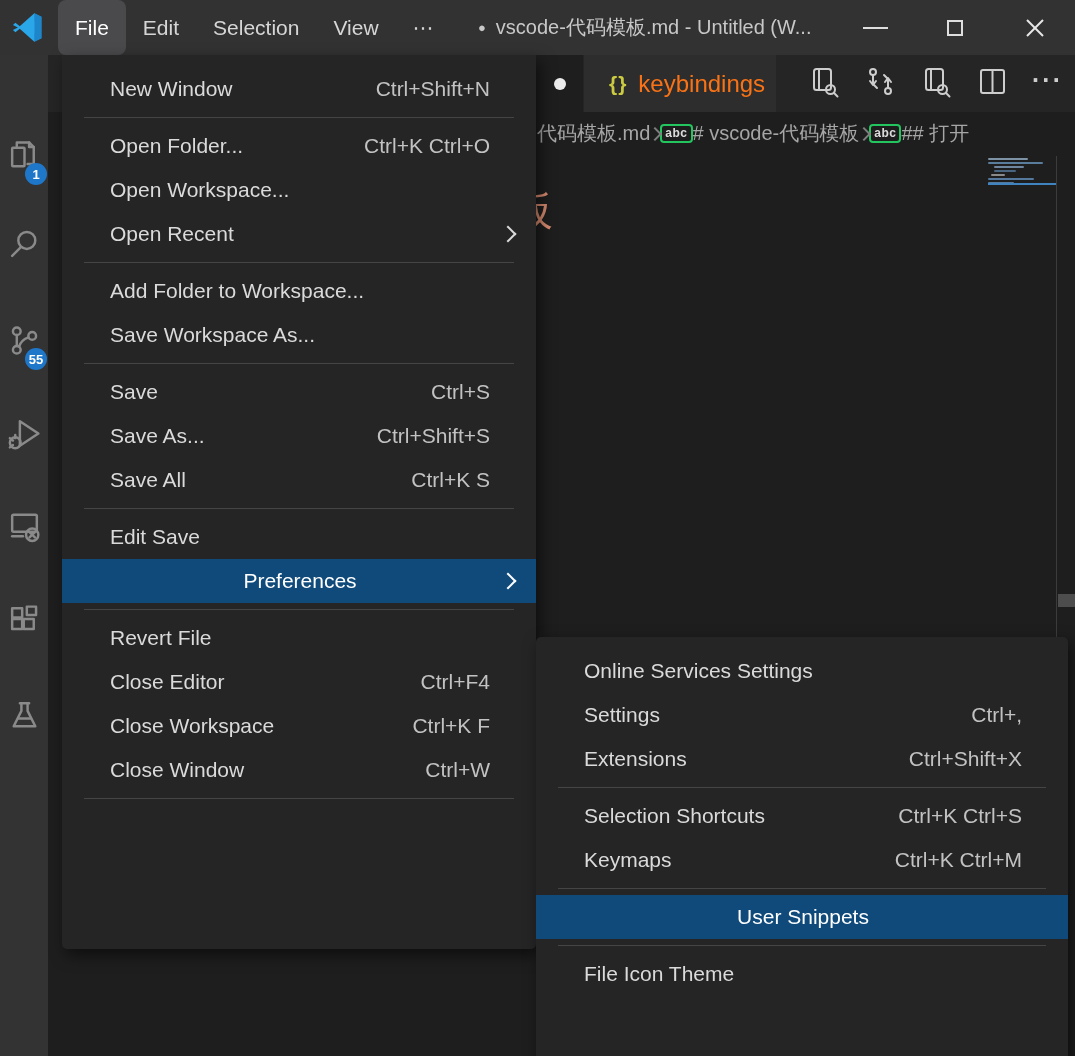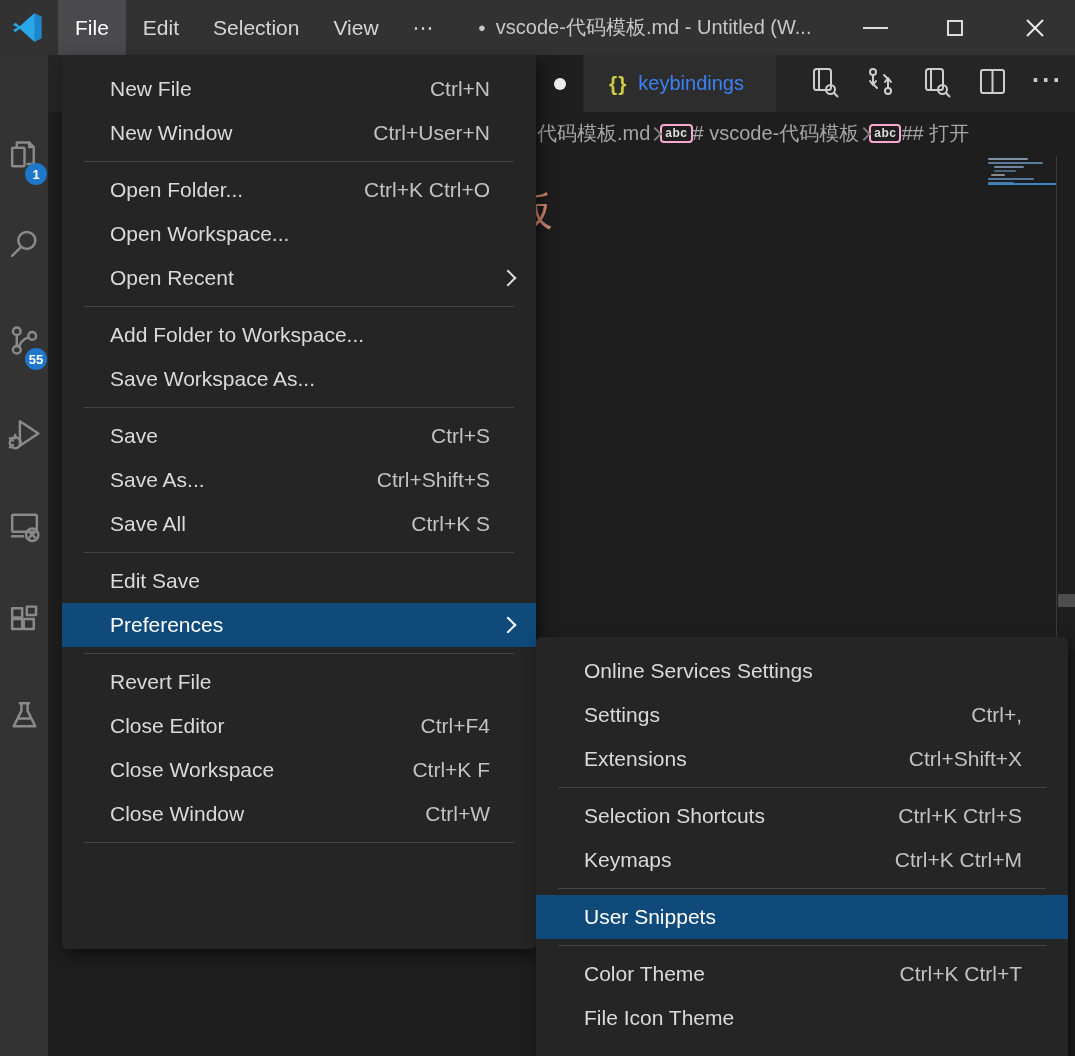--- a/index.html
+++ b/index.html
@@ -5,21 +5,21 @@
   html,body{margin:0;padding:0;}
   body{
     width:1075px;height:1056px;overflow:hidden;position:relative;
     background:#1e1e1e;font-family:"Liberation Sans",sans-serif;
     -webkit-font-smoothing:antialiased;
   }
   
   .titlebar{position:absolute;left:0;top:0;width:1075px;height:55px;background:#323233;display:flex;align-items:center;z-index:5;}
   .logo{width:31px;height:31px;margin:0 15px 0 12px;flex:0 0 auto;}
   .menubar{display:flex;height:100%;}
-  .menu-btn{display:flex;align-items:center;padding:0 17px;font-size:21px;color:#d6d6d6;cursor:default;}
+  .menu-btn{display:flex;align-items:center;padding:0 17px;font-size:21px;color:#d6d6d6;cursor:default;border-radius:8px;}
   .menu-btn.active{background:#4a4a4d;color:#ffffff;}
   .window-title{position:absolute;left:478px;top:0;height:55px;display:flex;align-items:center;gap:10px;font-size:20px;color:#c8c8c8;white-space:nowrap;}
   .mod-dot{font-size:13px;line-height:1;}
   .win-controls{position:absolute;right:0;top:0;height:55px;display:flex;}
   .win-btn{width:80px;height:55px;display:flex;align-items:center;justify-content:center;}
   .glyph-min{width:25px;height:2px;background:#dedede;}
   .glyph-restore{position:relative;width:16px;height:16px;}
   .glyph-restore .back{position:absolute;right:0;top:0;width:12px;height:12px;border:2px solid #dedede;}
   .glyph-restore .front{position:absolute;left:0;bottom:0;width:12px;height:12px;border:2px solid #dedede;background:#323233;}
   
@@ -28,46 +28,46 @@
   .act-item svg{width:37px;height:37px;stroke:#8a8a8a;fill:none;stroke-width:3.2;stroke-linecap:round;stroke-linejoin:round;}
   .badge{position:absolute;right:1px;bottom:2px;min-width:22px;height:22px;border-radius:11px;background:#1f77c9;color:#fff;
          font-size:13px;display:flex;align-items:center;justify-content:center;padding:0 3px;box-sizing:border-box;font-weight:700;}
   
   .tabstrip{position:absolute;left:48px;top:55px;right:0;height:57px;background:#252526;z-index:1;}
   .tab-remnant{position:absolute;left:488px;top:0;width:47px;height:57px;background:#1e1e1e;display:flex;align-items:center;justify-content:center;}
   .tab-remnant .dot{width:12px;height:12px;border-radius:50%;background:#ececec;}
   .tab-active{position:absolute;left:536px;top:0;width:193px;height:57px;background:#2d2d2d;display:flex;align-items:center;
               padding-left:25px;gap:11px;box-sizing:border-box;overflow:hidden;border-right:1px solid #252526;}
   .json-braces{color:#cbcb41;font-size:21px;font-weight:700;letter-spacing:1px;}
-  .tab-label{color:#3b82f6;font-size:20px;white-space:nowrap;}
+  .tab-label{color:#f97316;font-size:24px;white-space:nowrap;}
   .editor-actions{position:absolute;right:12px;top:0;height:57px;display:flex;align-items:center;gap:23px;}
   .editor-actions svg{width:33px;height:33px;stroke:#cdcdcd;fill:none;stroke-width:2;stroke-linecap:round;stroke-linejoin:round;}
   .more-dots{color:#cdcdcd;font-size:25px;font-weight:700;letter-spacing:2px;line-height:0;padding-bottom:8px;}
   
   .breadcrumbs{position:absolute;left:537px;top:112px;right:0;height:43px;display:flex;align-items:center;
                font-size:20px;color:#a6a6a6;white-space:nowrap;overflow:hidden;z-index:1;}
   .crumb-chev{width:8px;height:8px;border-right:2px solid #7e7e7e;border-top:2px solid #7e7e7e;transform:rotate(45deg);flex:0 0 auto;}
-  .abc-icon{display:inline-block;border:2px solid #f9a8d4;border-radius:4px;font-size:12px;font-weight:700;color:#dcdcdc;
+  .abc-icon{display:inline-block;border:2px solid #22c55e;border-radius:4px;font-size:12px;font-weight:700;color:#dcdcdc;
             padding:1px 3px;line-height:1.1;letter-spacing:.5px;flex:0 0 auto;}
   .crumb{flex:0 0 auto;}
   
   .md-char{position:absolute;left:511px;top:188px;font-size:42px;color:#d98c70;z-index:1;line-height:1.1;}
   .minimap{position:absolute;left:988px;top:156px;width:68px;height:110px;z-index:1;}
   .minimap .ln{height:2px;margin:2px 0;border-radius:1px;}
   .mini-underline{position:absolute;left:988px;top:183px;width:68px;height:2px;background:#3f83c1;z-index:1;}
   .mini-border{position:absolute;left:1056px;top:156px;width:1px;height:484px;background:#3c3c3c;z-index:1;}
   .scroll-thumb{position:absolute;left:1058px;top:594px;width:17px;height:13px;background:#4d4d4d;z-index:1;}
   
   .menu-panel{position:absolute;background:#252526;z-index:10;padding:12px 0;box-sizing:border-box;color:#dadada;
               box-shadow:4px 6px 16px rgba(0,0,0,.55);border-radius:0 0 5px 5px;}
   #file-menu{left:62px;top:55px;width:474px;height:894px;}
   #prefs-submenu{left:536px;top:637px;width:532px;height:440px;border-radius:5px;}
   .menu-item{height:44px;display:flex;align-items:center;padding:0 46px 0 48px;font-size:21px;position:relative;cursor:default;}
   .menu-item .shortcut{margin-left:auto;color:#c2c2c2;}
-  .menu-item.selected{background:#0f4a7b;color:#ffffff;}
+  .menu-item.selected{background:#0f4a7b;color:#ffffff;justify-content:center;}
   .menu-sep{height:1px;background:#454545;margin:6px 22px;}
   .sub-arrow{position:absolute;right:22px;top:50%;width:10px;height:10px;border-right:2px solid currentColor;border-top:2px solid currentColor;
              transform:translateY(-50%) rotate(45deg);}
 </style>
 </head>
 <body>
 
 <div>
   <div class="tabstrip">
     <div class="tab-remnant">
@@ -227,26 +227,22 @@
   <div class="act-item" style="top:628px;">
     <svg viewBox="0 0 48 48">
         <path d="M18 8 h12 M20 8 v10 L10 38 h28 L28 18 V8"></path>
         <line x1="16" y1="28" x2="32" y2="28"></line>
       </svg>
   </div>
 </div>
 
 <div class="menu-panel" id="file-menu">
   <div class="menu-item">
-      <span>New File</span>
-      <span class="shortcut">Ctrl+N</span>
-    </div>
-  <div class="menu-item">
       <span>New Window</span>
-      <span class="shortcut">Ctrl+User+N</span>
+      <span class="shortcut">Ctrl+Shift+N</span>
     </div>
   <div class="menu-sep"></div>
   <div class="menu-item">
       <span>Open Folder...</span>
       <span class="shortcut">Ctrl+K Ctrl+O</span>
     </div>
   <div class="menu-item">
       <span>Open Workspace...</span>
     </div>
   <div class="menu-item">
@@ -320,19 +316,15 @@
   <div class="menu-item">
       <span>Keymaps</span>
       <span class="shortcut">Ctrl+K Ctrl+M</span>
     </div>
   <div class="menu-sep"></div>
   <div class="menu-item selected">
       <span>User Snippets</span>
     </div>
   <div class="menu-sep"></div>
   <div class="menu-item">
-      <span>Color Theme</span>
-      <span class="shortcut">Ctrl+K Ctrl+T</span>
-    </div>
-  <div class="menu-item">
       <span>File Icon Theme</span>
     </div>
 </div>
 
 </body></html>

